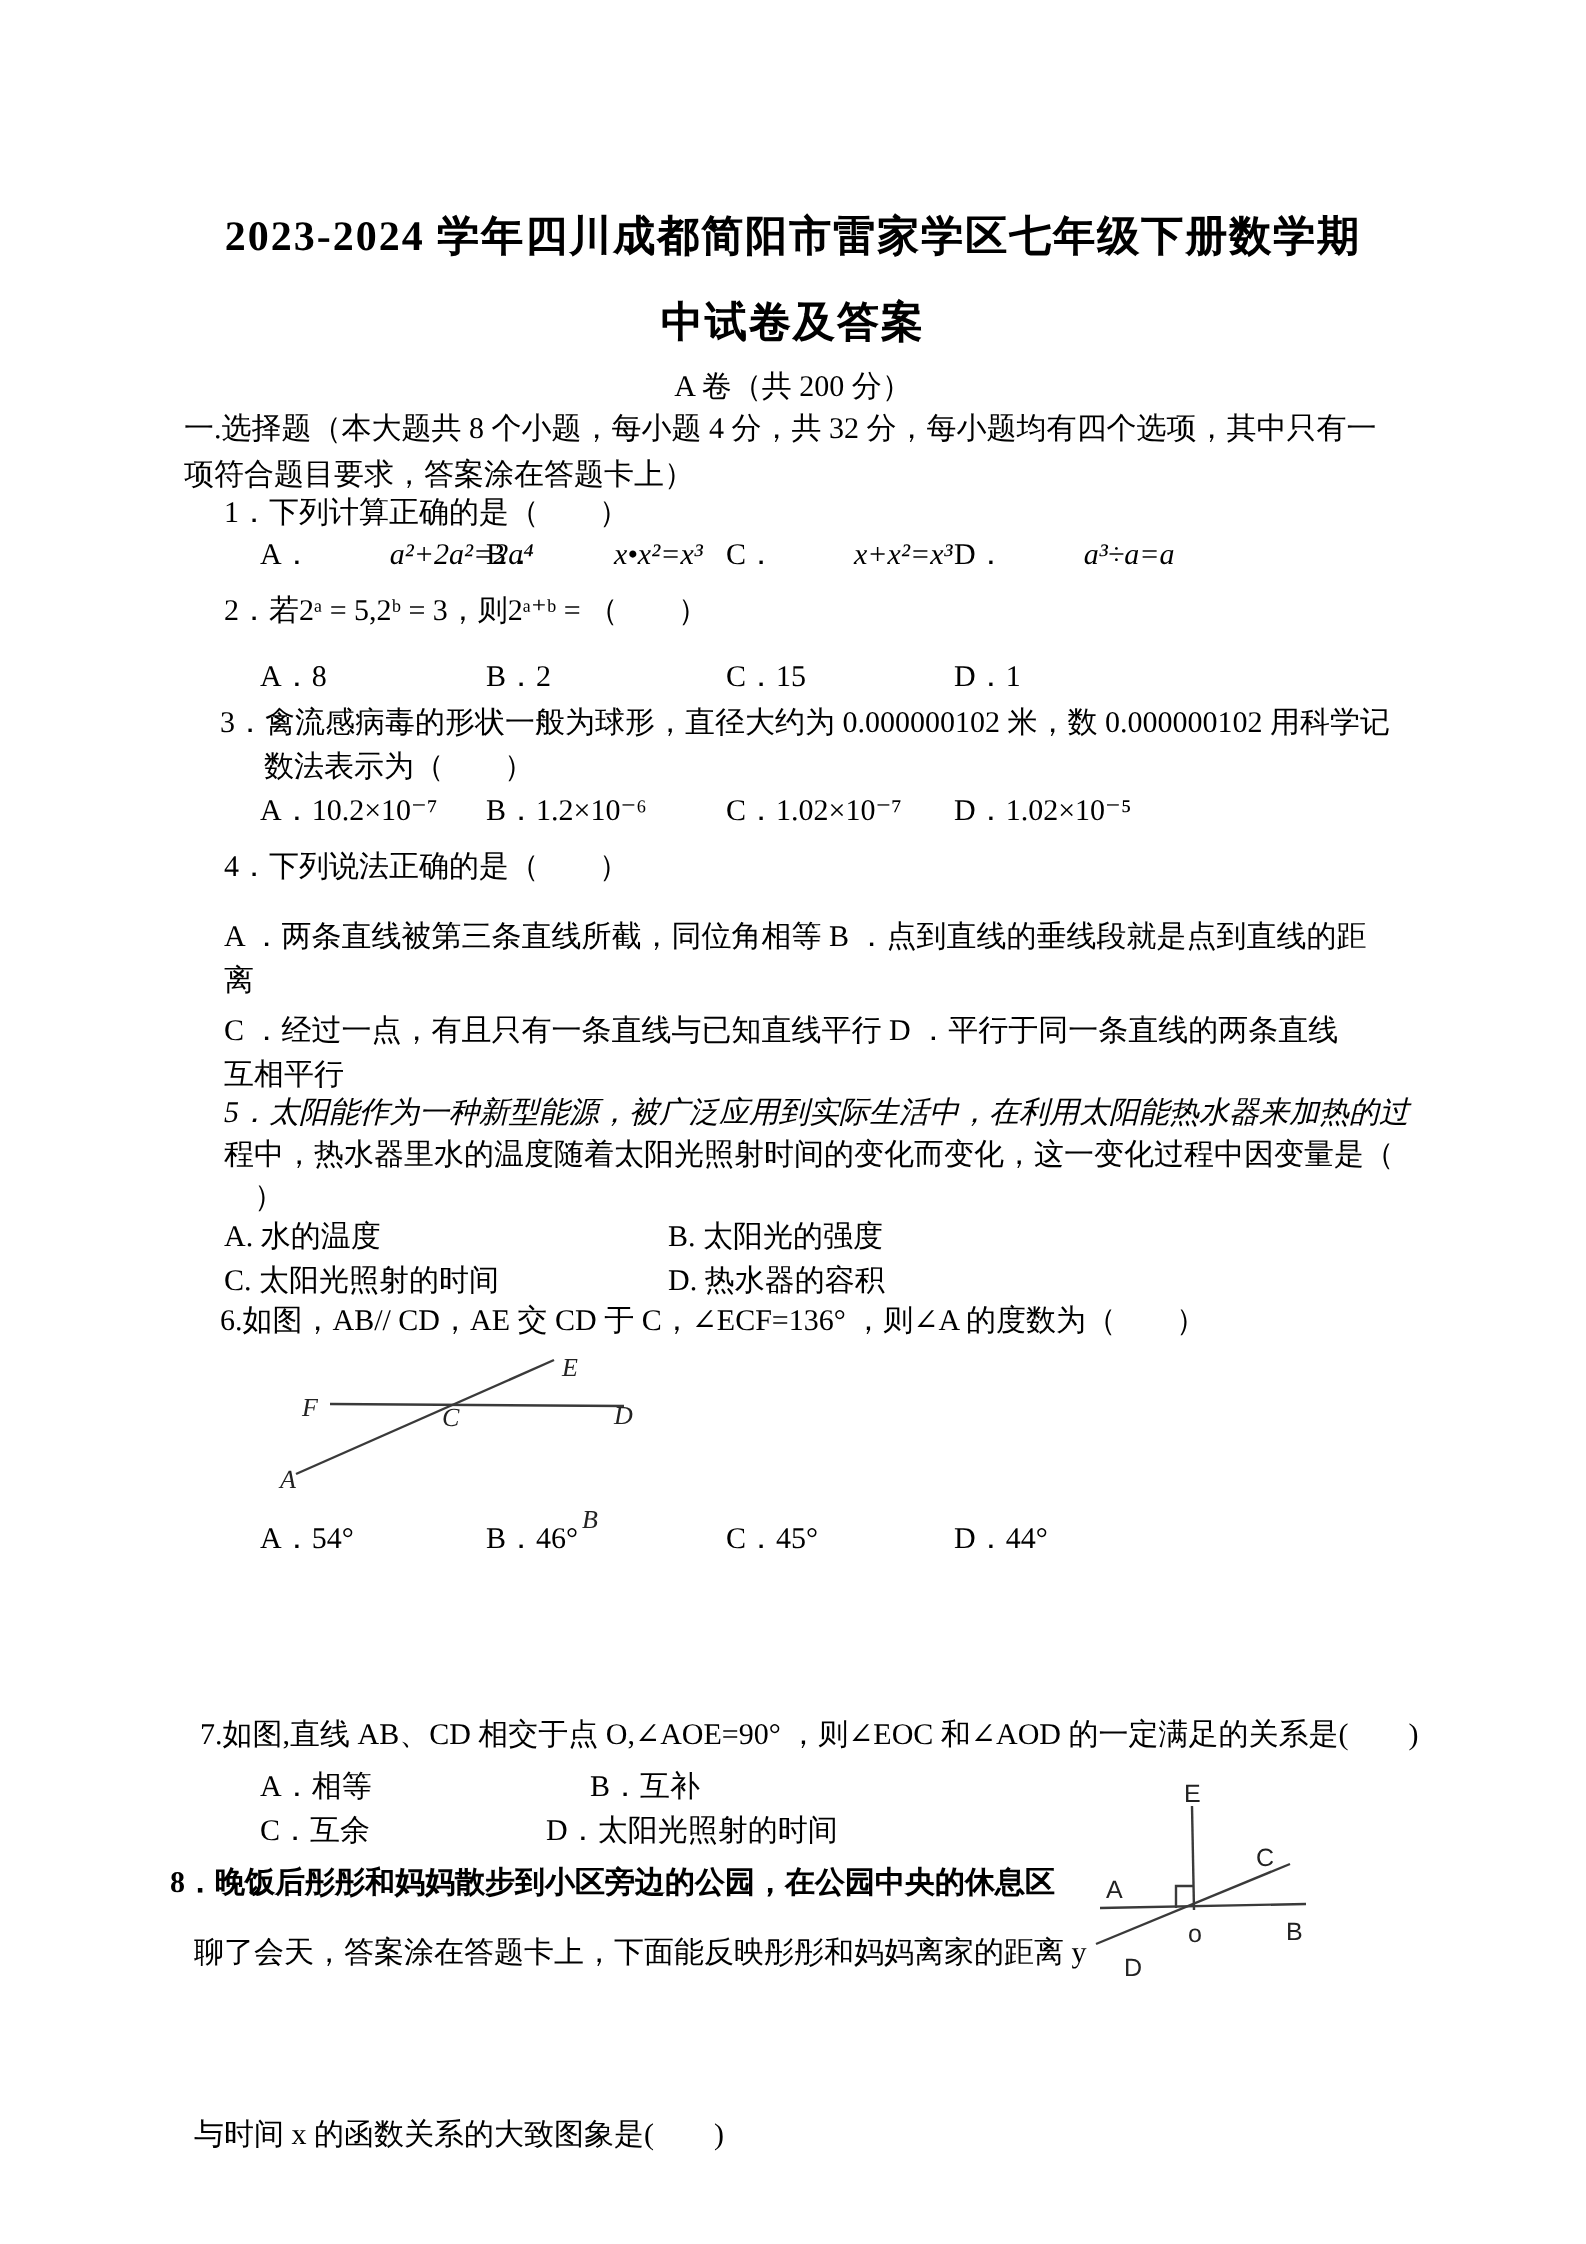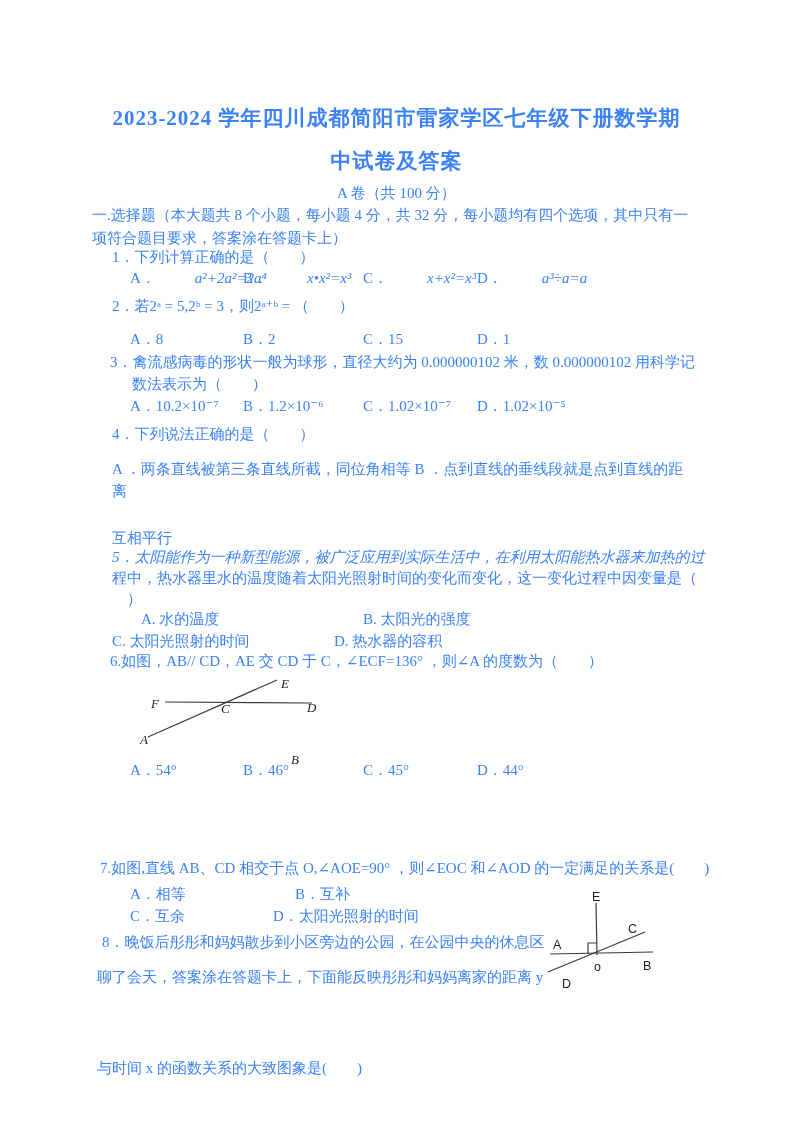--- a/index.html
+++ b/index.html
@@ -1,21 +1,21 @@
 <!DOCTYPE html>
 <html><head>
 <meta charset="utf-8">
 <style>
   html,body { margin:0; padding:0; background:#ffffff; }
   .page {
     position:relative;
     width:793px; height:1122px;
     background:#ffffff;
     font-family:"Liberation Serif","DejaVu Serif",serif;
-    color:#3b82f6;
+    color:#000000;
     font-size:15px;
     overflow:hidden;
   }
   .abs { position:absolute; white-space:nowrap; line-height:20px; }
   .title-line {
     position:absolute; left:0; width:100%;
     text-align:center; font-weight:bold;
     font-size:21px; letter-spacing:1px; white-space:nowrap;
   }
   .section-line {
@@ -32,21 +32,21 @@
   .fig .lbl-it { font-family:"Liberation Serif",serif; font-style:italic; font-size:13px; }
   .fig .lbl-up { font-family:"Liberation Sans",sans-serif; font-size:12.5px; }
 </style>
 </head>
 <body>
 
 <div class="page">
 
   <div class="title-line" style="top:104px;">2023-2024 学年四川成都简阳市雷家学区七年级下册数学期</div>
   <div class="title-line" style="top:147px;">中试卷及答案</div>
-  <div class="section-line" style="top:184px;">A 卷（共 100 分）</div>
+  <div class="section-line" style="top:184px;">A 卷（共 200 分）</div>
 
   <div class="abs" style="left:92px; top:205px;">一.选择题（本大题共 8 个小题，每小题 4 分，共 32 分，每小题均有四个选项，其中只有一</div>
   <div class="abs" style="left:92px; top:228px;">项符合题目要求，答案涂在答题卡上）</div>
 
   <div class="abs" style="left:112px; top:247px;">1．下列计算正确的是（　　）</div>
   <div class="abs grid4" style="left:130px; top:268px;">
     <span><span>A．</span><span class="math">a²+2a²=2a⁴</span></span>
     <span><span>B．</span><span class="math">x•x²=x³</span></span>
     <span><span>C．</span><span class="math">x+x²=x³</span></span>
     <span><span>D．</span><span class="math">a³÷a=a</span></span>
@@ -65,26 +65,27 @@
   <div class="abs grid4" style="left:130px; top:396px;">
     <span>A．10.2×10⁻⁷</span>
     <span>B．1.2×10⁻⁶</span>
     <span>C．1.02×10⁻⁷</span>
     <span>D．1.02×10⁻⁵</span>
   </div>
 
   <div class="abs" style="left:112px; top:424px;">4．下列说法正确的是（　　）</div>
   <div class="abs" style="left:112px; top:459px;">A ．两条直线被第三条直线所截，同位角相等 B ．点到直线的垂线段就是点到直线的距</div>
   <div class="abs" style="left:112px; top:481px;">离</div>
+  <div class="abs" style="left:112px; top:506px;">C ．经过一点，有且只有一条直线与已知直线平行 D ．平行于同一条直线的两条直线</div>
   <div class="abs" style="left:112px; top:528px;">互相平行</div>
 
   <div class="abs" style="left:112px; top:547px;font-style:italic;">5．太阳能作为一种新型能源，被广泛应用到实际生活中，在利用太阳能热水器来加热的过</div>
   <div class="abs" style="left:112px; top:568px;">程中，热水器里水的温度随着太阳光照射时间的变化而变化，这一变化过程中因变量是（</div>
   <div class="abs" style="left:112px; top:589px;">　）</div>
-  <div class="abs grid2-q5" style="left:112px; top:609px;margin-left:29px;">
+  <div class="abs grid2-q5" style="left:112px; top:609px;">
     <span>A. 水的温度</span>
     <span>B. 太阳光的强度</span>
   </div>
   <div class="abs grid2-q5" style="left:112px; top:631px;">
     <span>C. 太阳光照射的时间</span>
     <span>D. 热水器的容积</span>
   </div>
 
   <div class="abs" style="left:110px; top:651px;">6.如图，AB// CD，AE 交 CD 于 C，∠ECF=136° ，则∠A 的度数为（　　）</div>
   <svg class="fig" style="position:absolute; left:118px; top:668px;" width="270" height="100">
@@ -119,17 +120,17 @@
     <line x1="8" y1="86" x2="105" y2="46"></line>
     <path d="M48,68 L48,57 L57,57"></path>
     <text class="lbl-up" x="52" y="15">E</text>
     <text class="lbl-up" x="13" y="63">A</text>
     <text class="lbl-up" x="88" y="47">C</text>
     <text class="lbl-up" x="54" y="85">o</text>
     <text class="lbl-up" x="103" y="84">B</text>
     <text class="lbl-up" x="22" y="102">D</text>
   </svg>
 
-  <div class="abs" style="left:102px; top:932px;">8．晚饭后彤彤和妈妈散步到小区旁边的公园，在公园中央的休息区</div>
+  <div class="abs" style="left:85px; top:932px;font-weight:bold;">8．晚饭后彤彤和妈妈散步到小区旁边的公园，在公园中央的休息区</div>
   <div class="abs" style="left:97px; top:967px;">聊了会天，答案涂在答题卡上，下面能反映彤彤和妈妈离家的距离 y</div>
   <div class="abs" style="left:97px; top:1058px;">与时间 x 的函数关系的大致图象是(　　)</div>
 
 </div>
 
 </body></html>

